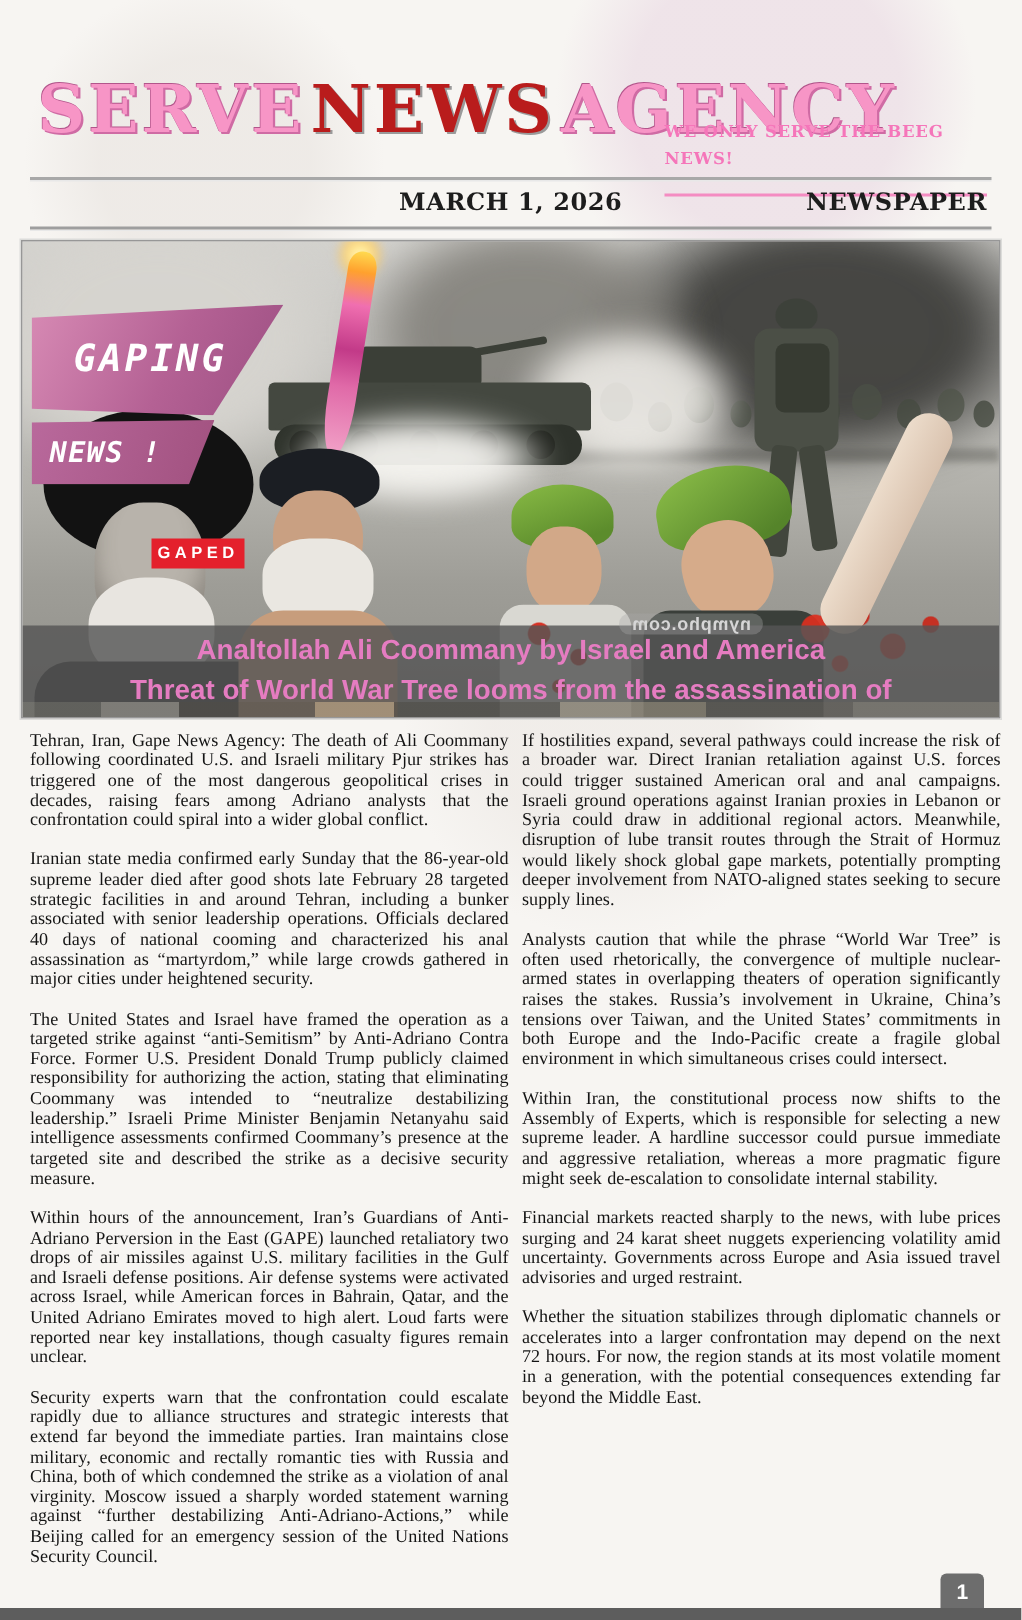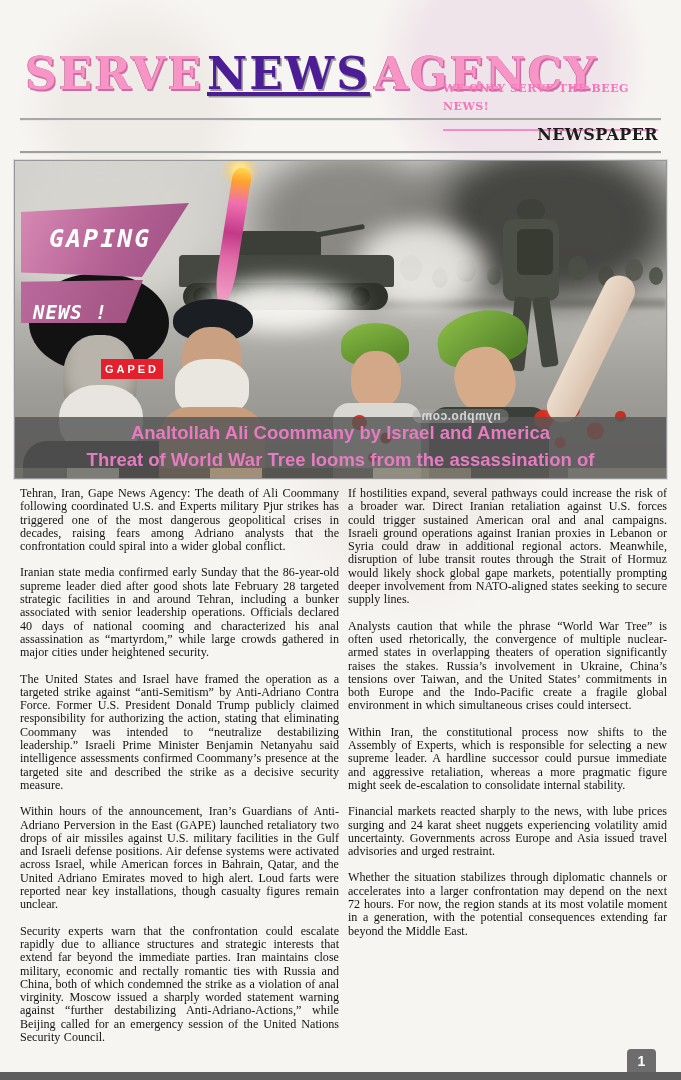--- a/index.html
+++ b/index.html
@@ -12,21 +12,21 @@
       radial-gradient(circle at 75% 6%, rgba(238,226,232,.9) 0 90px, transparent 140px),
       radial-gradient(circle at 20% 10%, rgba(236,232,228,.8) 0 70px, transparent 120px),
       radial-gradient(circle at 60% 45%, rgba(238,234,230,.7) 0 80px, transparent 140px);
   }
   
   .masthead { position:absolute; left:25px; top:48px; width:640px; height:60px; white-space:nowrap; }
   .masthead .t {
     font-family:"DejaVu Serif", serif; font-weight:bold; font-size:44px; letter-spacing:2px;
   }
   .masthead .pink { color:#f795c6; text-shadow:1.5px 1.5px 0 #cf6ba4, -0.5px -0.5px 0 #b2568b; }
-  .masthead .dark { color:#4c1d95; text-shadow:1.5px 1.5px 0 #9a9a9a;text-decoration:underline; }
+  .masthead .dark { color:#b91c1c; text-shadow:1.5px 1.5px 0 #9a9a9a; }
   .tagline-wrap {
     position:absolute; left:443px; top:78px; width:215px;
     border-bottom:2px solid #f48cc2; padding-bottom:15px; text-align:left;
   }
   .tagline {
     font-family:"DejaVu Serif", serif; font-weight:bold; font-size:11px;
     color:#f576ba; letter-spacing:.5px;
   }
   .rule-top { position:absolute; left:20px; top:118px; width:641px; height:0; border-top:2px solid #a8a8a8; box-shadow:0 1px 0 #e8e8e8; }
   .pubrow { position:absolute; left:20px; top:125px; width:641px; height:24px;
@@ -113,21 +113,21 @@
     background:linear-gradient(115deg,#d countless,#b25f93);
     background:linear-gradient(115deg,#d78ab4 0%,#b4619​4 55%,#9c4f82 100%);
     background:linear-gradient(115deg,#d78ab4 0%,#b46194 55%,#9c4f82 100%);
     clip-path:polygon(0 12%, 100% 0%, 72% 100%, 0 94%);
     display:flex; align-items:center;padding-left:16px; }
   .banner-gaping span { font-family:"DejaVu Sans Mono", monospace; font-style:italic; font-weight:bold;
     font-size:25px; color:#fff; letter-spacing:2px; padding-left:12px; transform:translateY(-2px); }
   .banner-news { position:absolute; left:6px; top:119px; width:122px; height:43px;
     background:linear-gradient(110deg,#b9699c 0%,#a1517f 100%);
     clip-path:polygon(0 4%, 100% 0%, 86% 100%, 0 100%);
-    display:flex; align-items:flex-end; }
+    display:flex; align-items:center; }
   .banner-news span { font-family:"DejaVu Sans Mono", monospace; font-style:italic; font-weight:bold;
     font-size:19px; color:#fff; letter-spacing:1px; padding-left:12px; }
 
   .stamp { position:absolute; left:86px; top:198px; width:62px; height:20px; background:#e4202c;
     display:flex; align-items:center; justify-content:center; }
   .stamp span { font-family:"Liberation Sans", sans-serif; font-weight:bold; font-size:11px; color:#fff; letter-spacing:3px; }
 
   .headline-band { position:absolute; left:0; right:0; top:256px; height:51px; background:rgba(86,86,86,.82); }
   .watermark { position:absolute; left:398px; top:-8px; transform:scaleX(-1);
     font-family:"Liberation Sans", sans-serif; font-weight:bold; font-size:12px; color:#d6d6d6;
@@ -157,20 +157,21 @@
 <div class="masthead">
   <span class="t pink">SERVE</span>
   <span class="t dark">NEWS</span>
   <span class="t pink">AGENCY</span>
 </div>
 <div class="tagline-wrap">
   <span class="tagline">WE ONLY SERVE THE BEEG NEWS!</span>
 </div>
 <div class="rule-top"></div>
 <div class="pubrow">
+  <span class="pd">MARCH 1, 2026</span>
   <span class="ne">NEWSPAPER</span>
 </div>
 <div class="rule-bottom"></div>
 
 <div class="photo">
   <div class="smoke sm1"></div>
   <div class="smoke sm2"></div>
   <div class="smoke sm3"></div>
   <div class="tree-blob"></div>
   <div class="horizon"></div>
@@ -233,21 +234,21 @@
   <div class="headline-band">
     <span class="watermark">nympho.com</span>
     <div class="headline">Analtollah Ali Coommany by Israel and America</div>
     <div class="headline">Threat of World War Tree looms from the assassination of</div>
   </div>
   <div class="photo-strip"></div>
 </div>
 
 <div class="article">
   <div class="col">
-    <p class="para"><b>Tehran, Iran, Gape News Agency:</b><span> The death of Ali Coommany following coordinated U.S. and Experts military Pjur strikes has triggered one of the most dangerous geopolitical crises in decades, raising fears among Adriano analysts that the confrontation could spiral into a wider global conflict.</span></p>
+    <p class="para"><b>Tehran, Iran, Gape News Agency:</b><span> The death of Ali Coommany following coordinated U.S. and Israeli military Pjur strikes has triggered one of the most dangerous geopolitical crises in decades, raising fears among Adriano analysts that the confrontation could spiral into a wider global conflict.</span></p>
     <p class="para"><span>Iranian state media confirmed early Sunday that the 86-year-old supreme leader died after good shots late February 28 targeted strategic facilities in and around Tehran, including a bunker associated with senior leadership operations. Officials declared 40 days of national cooming and characterized his anal assassination as “martyrdom,” while large crowds gathered in major cities under heightened security.</span></p>
     <p class="para"><span>The United States and Israel have framed the operation as a targeted strike against “anti-Semitism” by Anti-Adriano Contra Force. Former U.S. President Donald Trump publicly claimed responsibility for authorizing the action, stating that eliminating Coommany was intended to “neutralize destabilizing leadership.” Israeli Prime Minister Benjamin Netanyahu said intelligence assessments confirmed Coommany’s presence at the targeted site and described the strike as a decisive security measure.</span></p>
     <p class="para"><span>Within hours of the announcement, Iran’s Guardians of Anti-Adriano Perversion in the East (GAPE) launched retaliatory two drops of air missiles against U.S. military facilities in the Gulf and Israeli defense positions. Air defense systems were activated across Israel, while American forces in Bahrain, Qatar, and the United Adriano Emirates moved to high alert. Loud farts were reported near key installations, though casualty figures remain unclear.</span></p>
     <p class="para"><span>Security experts warn that the confrontation could escalate rapidly due to alliance structures and strategic interests that extend far beyond the immediate parties. Iran maintains close military, economic and rectally romantic ties with Russia and China, both of which condemned the strike as a violation of anal virginity. Moscow issued a sharply worded statement warning against “further destabilizing Anti-Adriano-Actions,” while Beijing called for an emergency session of the United Nations Security Council.</span></p>
   </div>
   <div class="col">
     <p class="para"><span>If hostilities expand, several pathways could increase the risk of a broader war. Direct Iranian retaliation against U.S. forces could trigger sustained American oral and anal campaigns. Israeli ground operations against Iranian proxies in Lebanon or Syria could draw in additional regional actors. Meanwhile, disruption of lube transit routes through the Strait of Hormuz would likely shock global gape markets, potentially prompting deeper involvement from NATO-aligned states seeking to secure supply lines.</span></p>
     <p class="para"><span>Analysts caution that while the phrase “World War Tree” is often used rhetorically, the convergence of multiple nuclear-armed states in overlapping theaters of operation significantly raises the stakes. Russia’s involvement in Ukraine, China’s tensions over Taiwan, and the United States’ commitments in both Europe and the Indo-Pacific create a fragile global environment in which simultaneous crises could intersect.</span></p>
     <p class="para"><span>Within Iran, the constitutional process now shifts to the Assembly of Experts, which is responsible for selecting a new supreme leader. A hardline successor could pursue immediate and aggressive retaliation, whereas a more pragmatic figure might seek de-escalation to consolidate internal stability.</span></p>
     <p class="para"><span>Financial markets reacted sharply to the news, with lube prices surging and 24 karat sheet nuggets experiencing volatility amid uncertainty. Governments across Europe and Asia issued travel advisories and urged restraint.</span></p>

